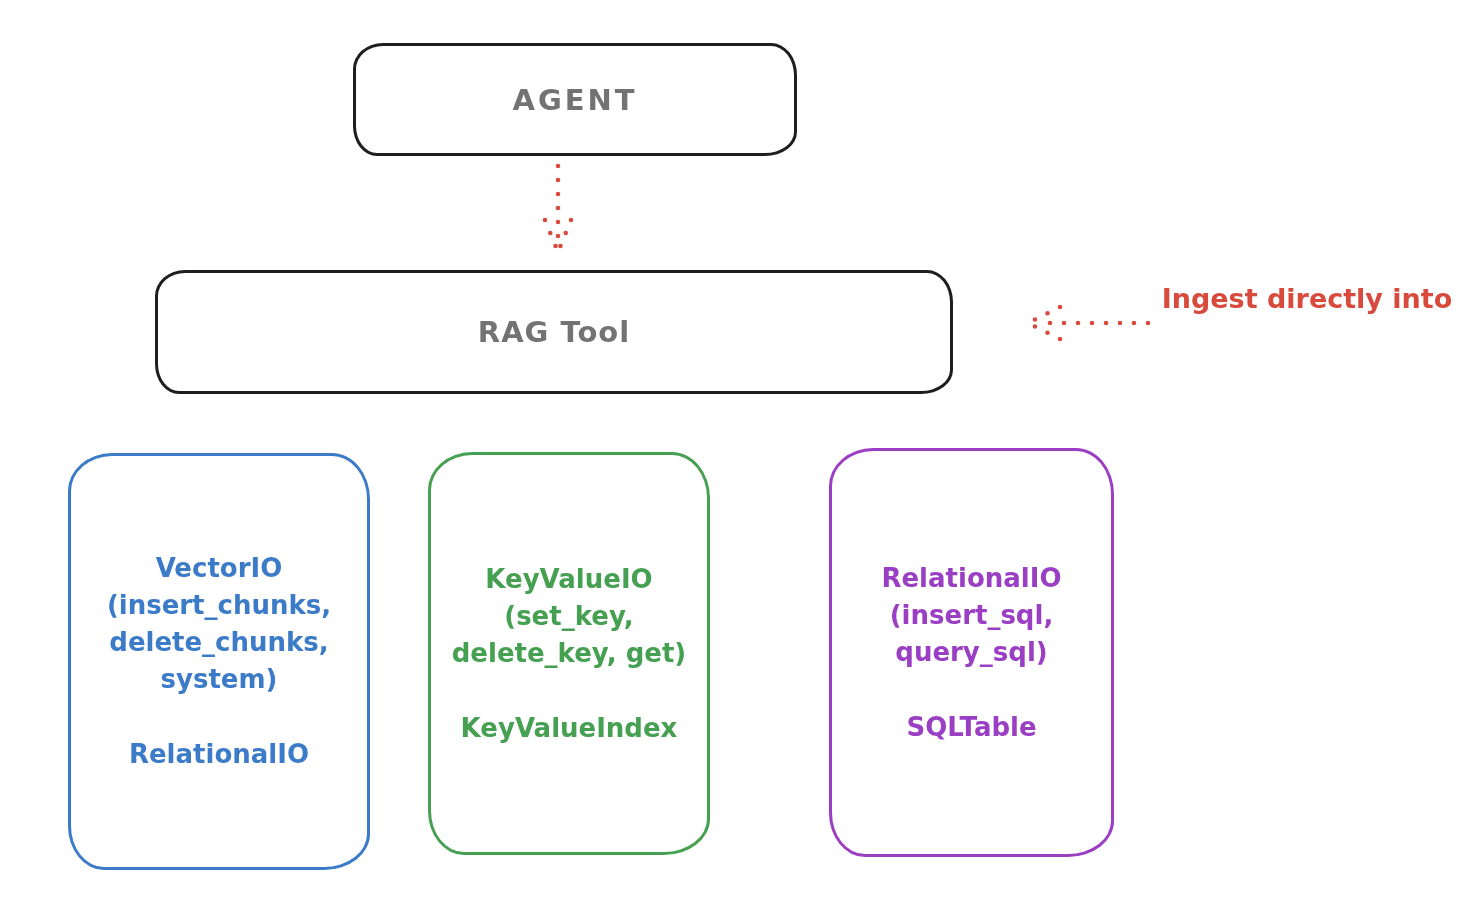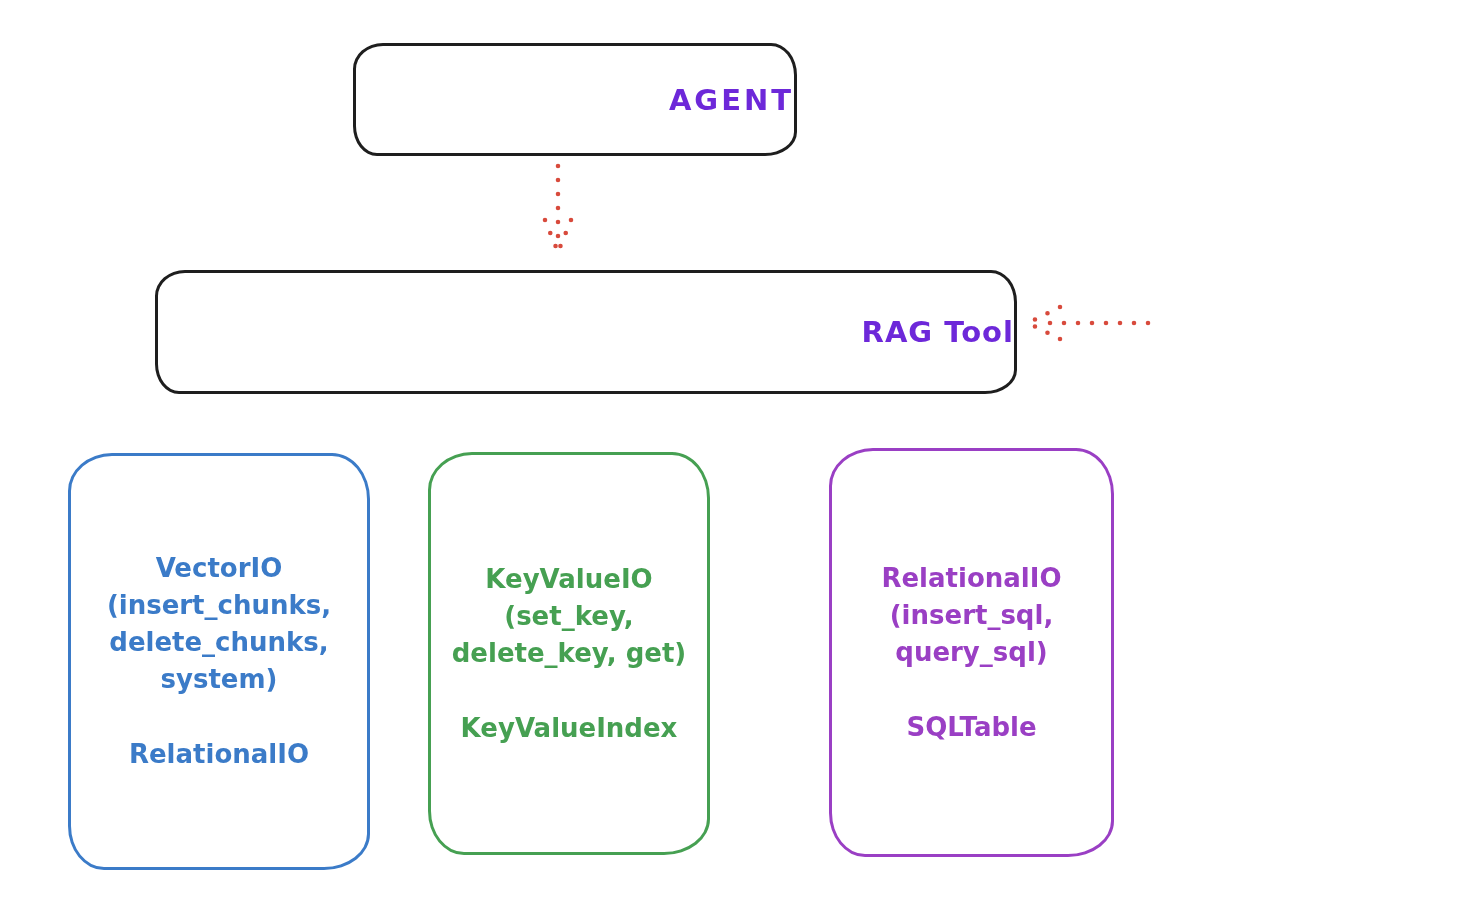--- a/index.html
+++ b/index.html
@@ -21,31 +21,30 @@
     box-sizing: border-box;
     background: #ffffff;
     display: flex;
     align-items: center;
     justify-content: center;
     text-align: center;
   }
   .hbox.black {
     border: 3.5px solid #1e1e1e;
     border-radius: 30px 26px 32px 24px / 26px 32px 24px 30px;
-    color: #6d28d9;
-    justify-content: flex-end;
+    color: #737373;
   }
   .agent-box {
     left: 353px; top: 43px;
     width: 444px; height: 113px;
     font-size: 29px; font-weight: 600; letter-spacing: 3px;
   }
   .rag-box {
     left: 155px; top: 270px;
-    width: 862px; height: 124px;
+    width: 798px; height: 124px;
     font-size: 29px; font-weight: 600; letter-spacing: 1px;
   }
   .io-box {
     border: 3px solid var(--c);
     color: var(--c);
     border-radius: 44px 38px 46px 36px / 38px 46px 36px 44px;
     font-size: 26px;
     font-weight: 600;
     line-height: 37px;
     flex-direction: column;
@@ -98,20 +97,21 @@
     <span>RAG Tool</span>
   </div>
 
   <svg class="arrow arrow-horizontal" width="145" height="50" viewBox="0 0 145 50" style="--c: #d84a3c;">
     <line x1="140" y1="25" x2="28" y2="25"></line>
     <line x1="52" y1="9" x2="20" y2="25"></line>
     <line x1="52" y1="41" x2="20" y2="25"></line>
   </svg>
 
   <div class="annotation" style="--c: #d84a3c;">
+    <div>Ingest directly into</div>
   </div>
 
   <div class="hbox io-box io-blue" style="--c: #3b7bc8;">
     <div>
       <div>VectorIO</div>
       <div>(insert_chunks,</div>
       <div>delete_chunks,</div>
       <div>system)</div>
       <div class="io-footer">RelationalIO</div>
     </div>

